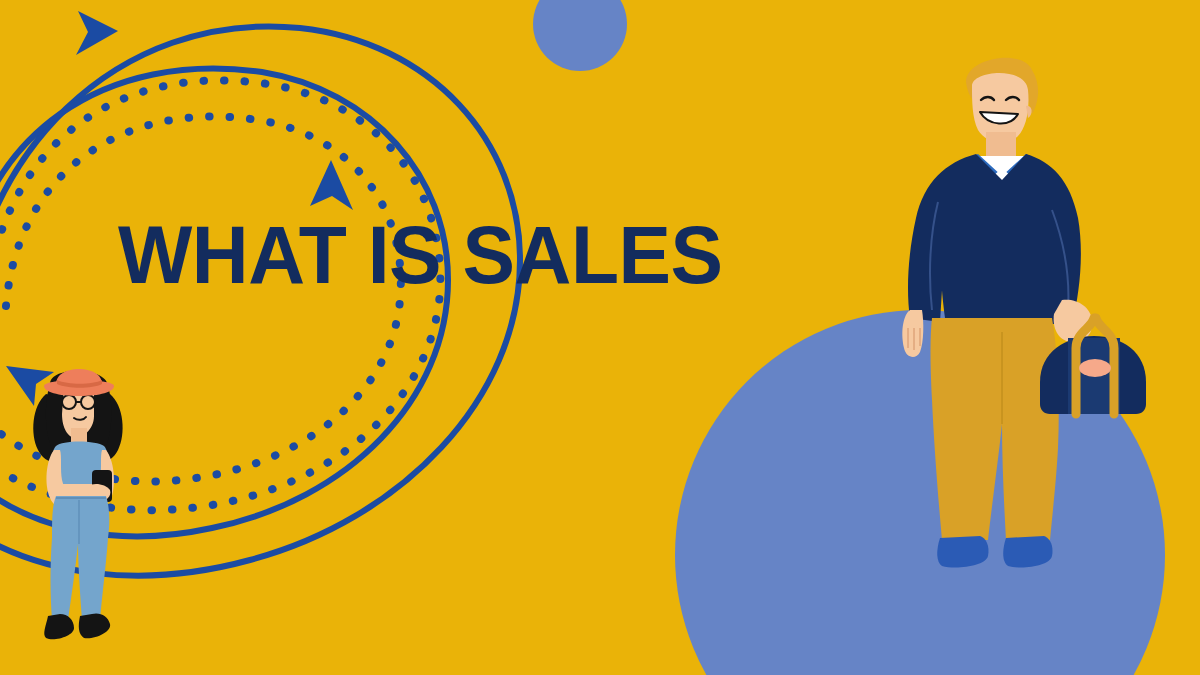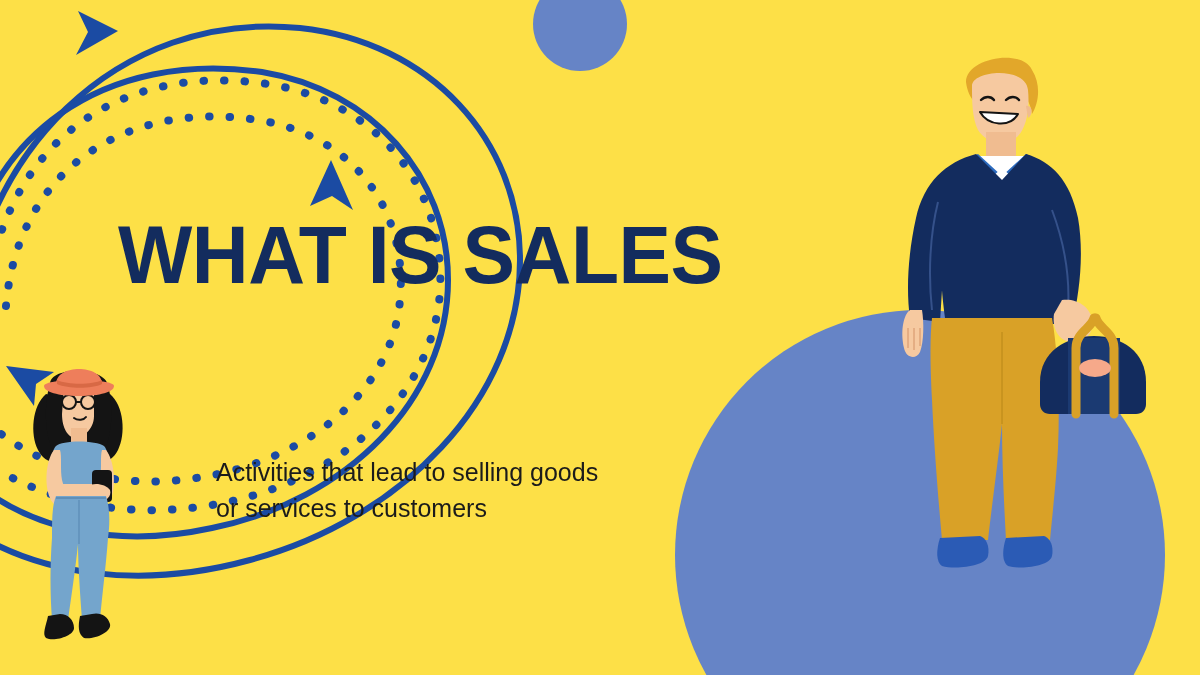--- a/index.html
+++ b/index.html
@@ -5,21 +5,21 @@
 <style>
   html, body {
     margin: 0;
     padding: 0;
     background: #ffffff;
   }
   #slide {
     position: relative;
     width: 1200px;
     height: 675px;
-    background: #fde047;
+    background: #eab308;
     overflow: hidden;
     font-family: "Liberation Sans", sans-serif;
   }
 
   
   .bg-layer {
     position: absolute;
     inset: 0;
     width: 1200px;
     height: 675px;
@@ -115,21 +115,20 @@
       <path d="M 118 31 L 78 11 L 88 32 L 76 55 Z" fill="#1B4BA3"></path>
 
       <path d="M 331 160 L 310 206 L 332 196 L 353 210 Z" fill="#1B4BA3"></path>
 
       <path d="M 6 366 L 54 372 L 36 384 L 34 406 Z" fill="#1B4BA3"></path>
     </g>
   </svg>
 
   <h1 class="title">WHAT IS SALES</h1>
 
-  <p class="subtitle">Activities that lead to selling goods or services to customers</p>
 
   <svg class="illus" id="woman-illustration" viewBox="0 0 128 300" xmlns="http://www.w3.org/2000/svg">
 
     <path d="M 30 36 C 16 48, 14 76, 22 92 C 28 104, 40 108, 48 100 L 48 40 Z
              M 94 36 C 108 48, 110 76, 102 92 C 96 104, 84 108, 76 100 L 76 40 Z" fill="#141414"></path>
     <path d="M 34 26 C 34 8, 90 8, 92 28 C 98 48, 96 82, 86 96
              C 76 110, 48 110, 38 94 C 28 78, 28 44, 34 26 Z" fill="#141414"></path>
 
     <path d="M 48 28 C 48 18, 78 18, 78 30 L 78 58 C 78 72, 66 80, 60 80
              C 52 80, 46 70, 46 56 Z" fill="#F6C9A0"></path>

